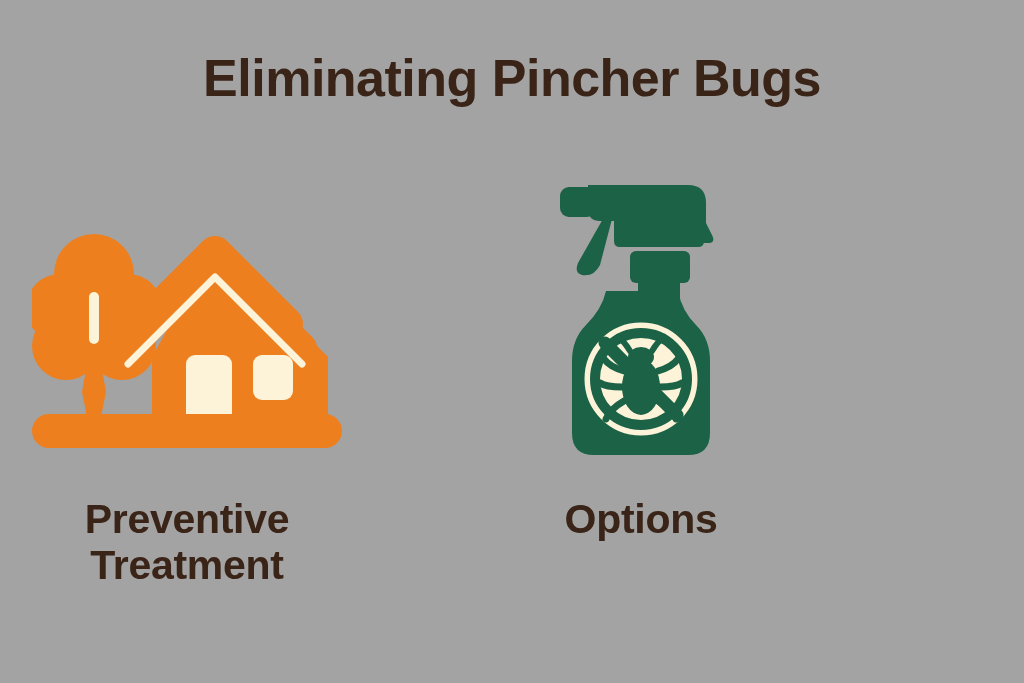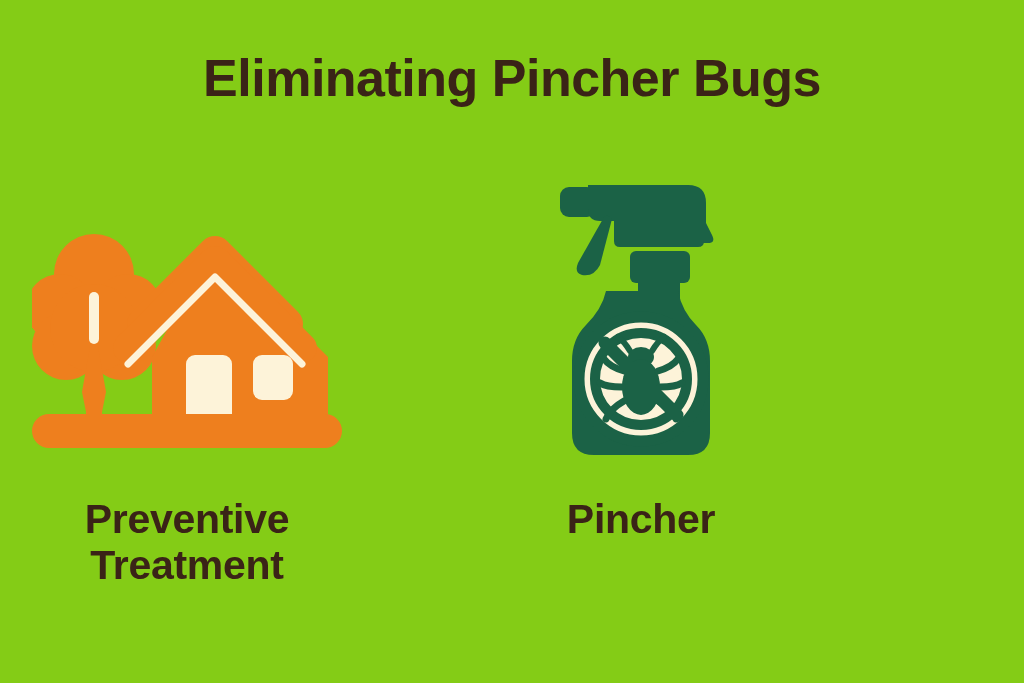--- a/index.html
+++ b/index.html
@@ -68,21 +68,21 @@
     font-weight: bold;
     letter-spacing: -0.3px;
     color: #3A2317;
     line-height: 1.12;
   }
   .card-label .line2 { display: block; }
 </style>
 </head>
 <body>
 
-<div id="infographic" style="background: #84cc16;">
+<div id="infographic" style="background: #a3a3a3;">
 
   <div class="page-title" style="color: rgb(58, 35, 23);">Eliminating Pincher Bugs</div>
 
   <div class="cards">
 
     <div class="card card-left">
       <div class="icon-box">
         <svg width="310" height="258" viewBox="0 0 310 258" xmlns="http://www.w3.org/2000/svg">
           <g fill="#EE7F1E">
 
@@ -161,18 +161,18 @@
               <path d="M104 208 Q120 208 126 204" fill="none" stroke="#1B6246" stroke-width="7" stroke-linecap="round"></path>
               <path d="M102 222 Q116 230 120 240" fill="none" stroke="#1B6246" stroke-width="7" stroke-linecap="round"></path>
             </g>
 
             <path d="M49 164 L121 236" stroke="#1B6246" stroke-width="13" stroke-linecap="round"></path>
             <path d="M49 164 L121 236" stroke="#FDF3D9" stroke-width="5" stroke-linecap="round" opacity="0"></path>
           </g>
         </svg>
       </div>
       <div class="card-label" style="color: rgb(58, 35, 23);">
-        <span class="line2">Pincher</span>
+        <span class="line2">Options</span>
       </div>
     </div>
 
   </div>
 </div>
 
 </body></html>

